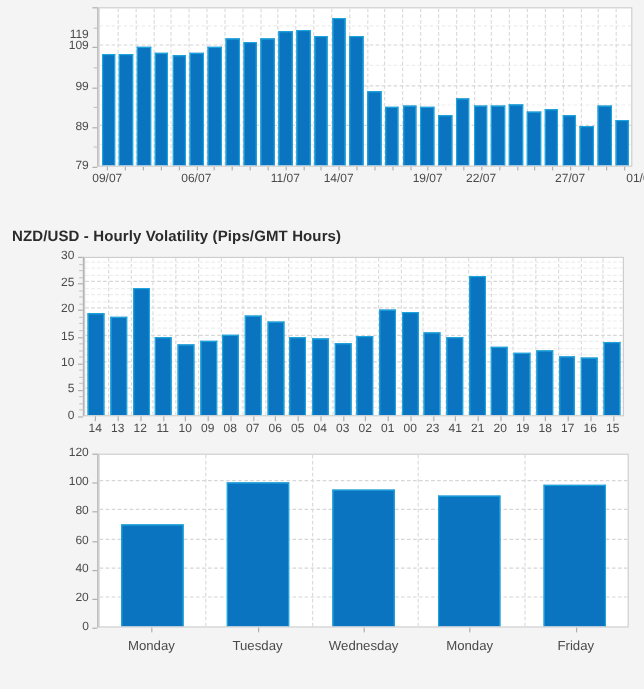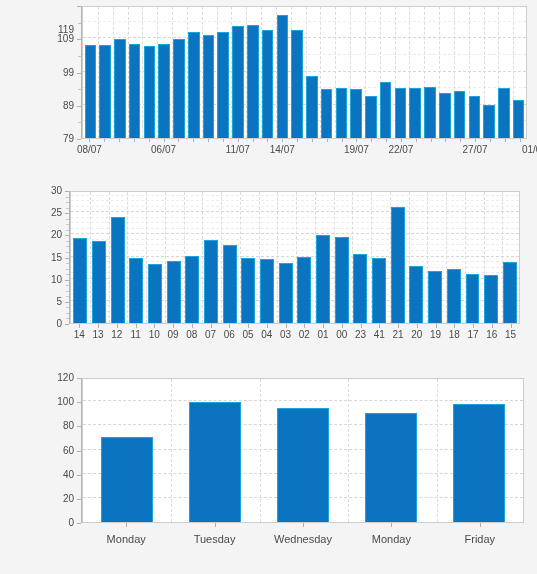--- a/index.html
+++ b/index.html
@@ -276,21 +276,21 @@
         <div class="y-tick-mark" style="left: 77px; top: 72.5px;"></div>
         <div class="ylabel" style="left: 0px; width: 74px; top: 72.5px; color: rgb(74, 74, 74);">99</div>
         <div class="y-tick-mark" style="left: 77px; top: 39.25px;"></div>
         <div class="ylabel" style="left: 0px; width: 74px; top: 39.25px; color: rgb(74, 74, 74);">109</div>
         <div class="y-tick-mark" style="left: 77px; top: 6px;"></div>
         <div class="ylabel" style="left: 0px; width: 74px; top: 6px; color: rgb(74, 74, 74); margin-top: 24px;">119</div>
         <div class="y-tick-minor" style="left: 78px; top: 122.375px;"></div>
         <div class="y-tick-minor" style="left: 78px; top: 89.125px;"></div>
         <div class="y-tick-minor" style="left: 78px; top: 55.875px;"></div>
         <div class="y-tick-minor" style="left: 78px; top: 22.625px;"></div>
-        <div class="xlabel" style="left: 89.4167px; top: 144px; color: rgb(74, 74, 74);">08/07</div>
+        <div class="xlabel" style="left: 89.4167px; top: 144px; color: rgb(74, 74, 74);">09/07</div>
         <div class="xlabel" style="left: 163.583px; top: 144px; color: rgb(74, 74, 74);">06/07</div>
         <div class="xlabel" style="left: 237.75px; top: 144px; color: rgb(74, 74, 74);">11/07</div>
         <div class="xlabel" style="left: 282.25px; top: 144px; color: rgb(74, 74, 74);">14/07</div>
         <div class="xlabel" style="left: 356.417px; top: 144px; color: rgb(74, 74, 74);">19/07</div>
         <div class="xlabel" style="left: 400.917px; top: 144px; color: rgb(74, 74, 74);">22/07</div>
         <div class="xlabel" style="left: 475.083px; top: 144px; color: rgb(74, 74, 74);">27/07</div>
         <div class="xlabel" style="left: 534.417px; top: 144px; color: rgb(74, 74, 74);">01/08</div>
         <div class="x-tick-mark" style="left: 89.4167px; top: 139px; height: 3px;"></div>
         <div class="x-tick-mark" style="left: 104.25px; top: 139px; height: 3px;"></div>
         <div class="x-tick-mark" style="left: 119.083px; top: 139px; height: 3px;"></div>
@@ -318,20 +318,21 @@
         <div class="x-tick-mark" style="left: 445.417px; top: 139px; height: 3px;"></div>
         <div class="x-tick-mark" style="left: 460.25px; top: 139px; height: 3px;"></div>
         <div class="x-tick-mark" style="left: 475.083px; top: 139px; height: 3px;"></div>
         <div class="x-tick-mark" style="left: 489.917px; top: 139px; height: 3px;"></div>
         <div class="x-tick-mark" style="left: 504.75px; top: 139px; height: 3px;"></div>
         <div class="x-tick-mark" style="left: 519.583px; top: 139px; height: 3px;"></div>
       </div>
   </div>
 
   <div class="panel" style="height:185px;">
+    <div class="chart-title">NZD/USD - Hourly Volatility (Pips/GMT Hours)</div>
     <div class="chart" id="chart-1" style="height:165px;">
         <div class="plot-frame" style="left: 70px; top: 6px; width: 450px; height: 133px;">
           <div class="plot-inner">
             <div class="gridline-h" style="bottom: 22.1667px;"></div>
             <div class="gridline-h" style="bottom: 44.3333px;"></div>
             <div class="gridline-h" style="bottom: 66.5px;"></div>
             <div class="gridline-h" style="bottom: 88.6667px;"></div>
             <div class="gridline-h" style="bottom: 110.833px;"></div>
             <div class="gridline-h" style="bottom: 5.54167px; border-top-color: rgb(237, 237, 237);"></div>
             <div class="gridline-h" style="bottom: 11.0833px; border-top-color: rgb(237, 237, 237);"></div>

